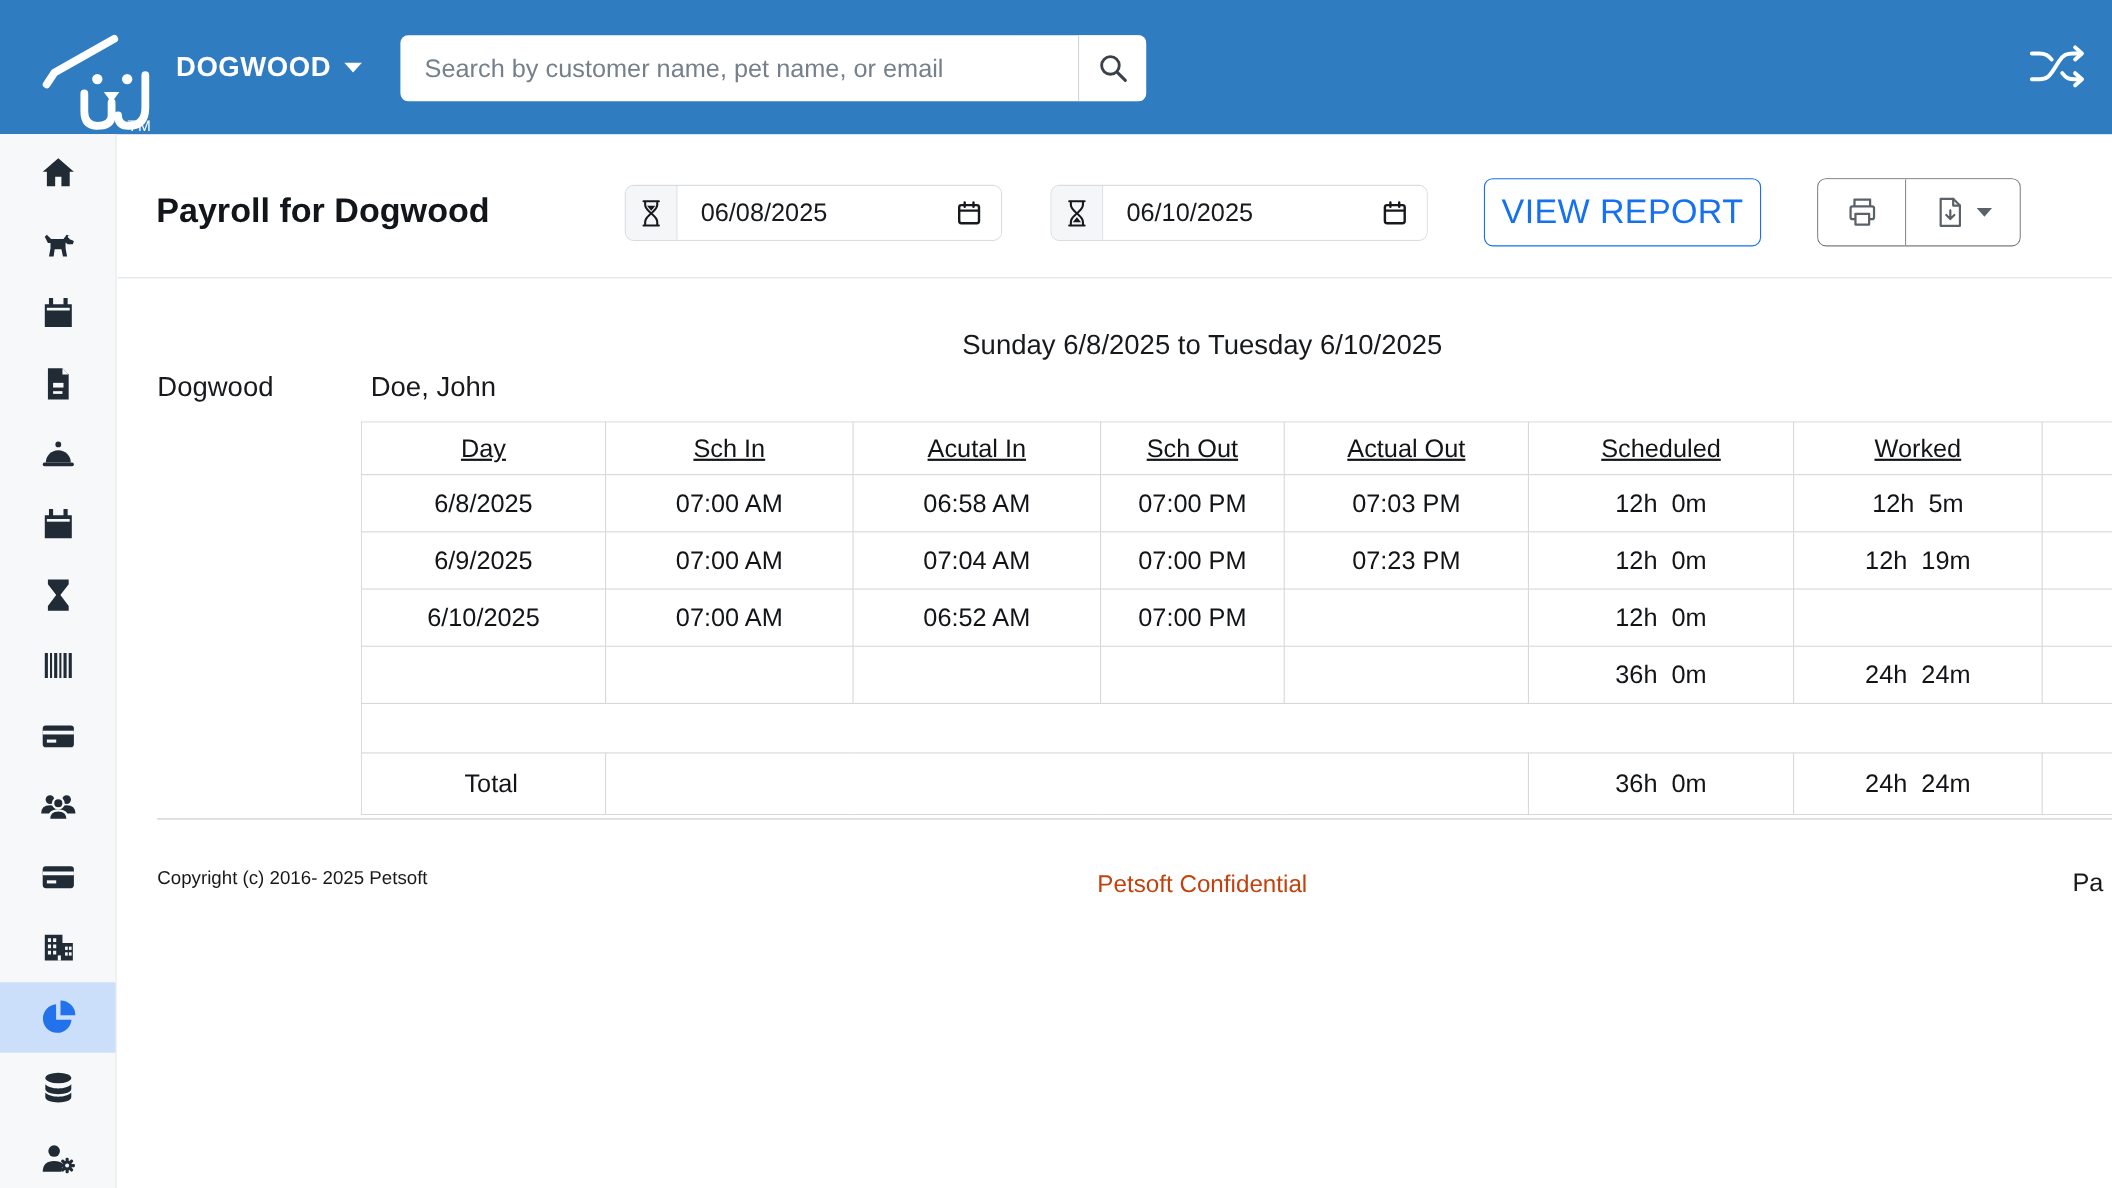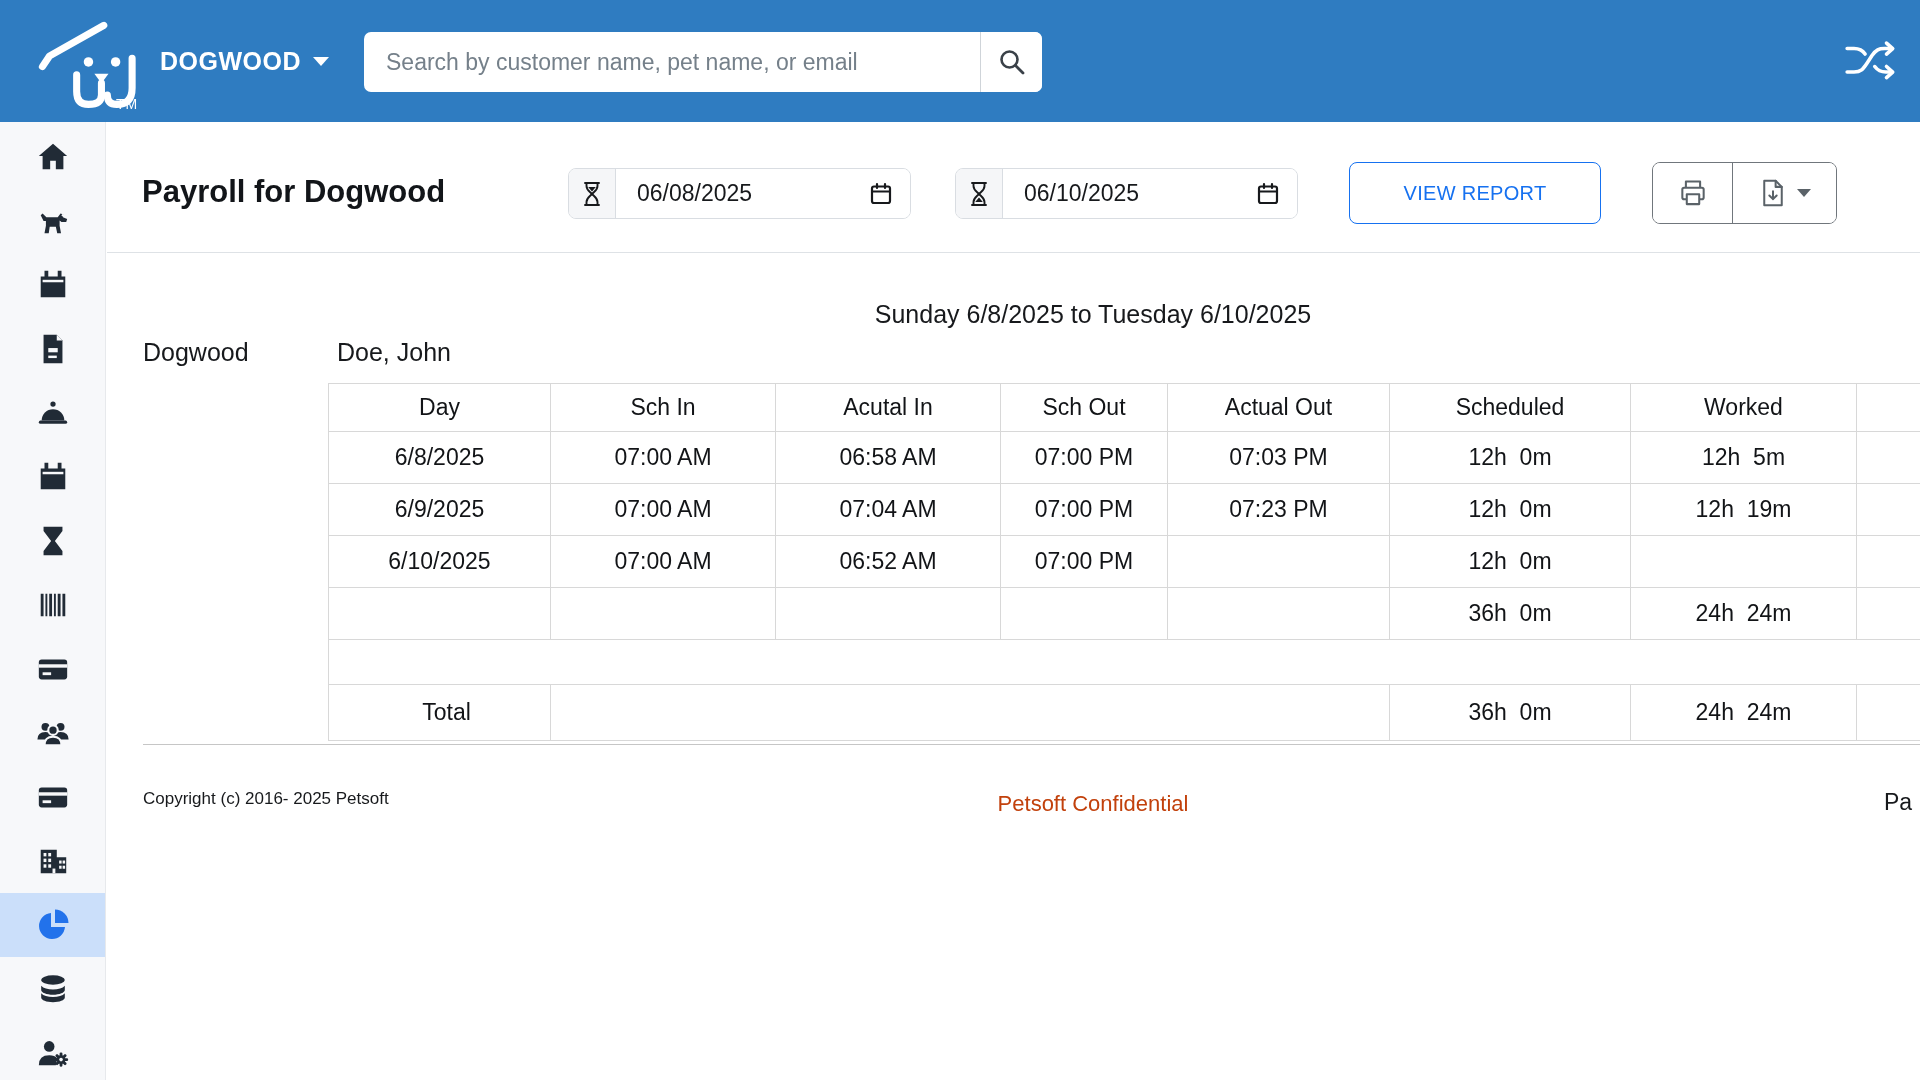--- a/index.html
+++ b/index.html
@@ -2,21 +2,21 @@
 <html><head>
 <meta charset="utf-8">
 <style>
   * { margin:0; padding:0; box-sizing:border-box; }
   html,body { width:1920px; height:1080px; overflow:hidden; background:#fff; }
   body { font-family:"Liberation Sans", sans-serif; color:#17191C; }
   .screen { position:relative; width:1920px; height:1080px; overflow:hidden; background:#fff; }
 
   
   .topbar { position:absolute; left:0; top:0; width:1920px; height:122px; background:#2F7CC1; }
-  .logo { position:absolute; left:33px; top:14px; width:118px; height:110px; cursor:pointer; }
+  .logo { position:absolute; left:33px; top:24px; width:118px; height:110px; cursor:pointer; }
   .logo .tm { position:absolute; left:83px; top:82px; color:#fff; font-size:14px; letter-spacing:1px; }
   .location-dd { position:absolute; left:160px; top:0; height:122px; display:flex; align-items:center; gap:12px; cursor:pointer; }
   .location-dd .lbl { color:#fff; font-size:25px; font-weight:600; letter-spacing:.5px; }
   .caret-down { width:0; height:0; border-left:8px solid transparent; border-right:8px solid transparent; border-top:9px solid #fff; }
   .searchbar { position:absolute; left:364px; top:32px; width:678px; height:60px; background:#fff; border-radius:7px; display:flex; overflow:hidden; }
   .search-input { flex:1; border:none; outline:none; font-size:23px; padding:0 18px 0 22px; color:#4d7c0f; font-family:"Liberation Sans",sans-serif; background:transparent; }
   .search-input::placeholder { color:#75808A; opacity:1; }
   .search-btn { width:62px; background:#fff; border:none; border-left:1px solid #CFD4D9; display:flex; align-items:center; justify-content:center; cursor:pointer; }
   .shuffle-btn { position:absolute; left:1840px; top:36px; width:64px; height:50px; background:transparent; border:none; display:flex; align-items:center; justify-content:center; cursor:pointer; }
 
@@ -27,35 +27,35 @@
   .side-item svg { display:block; }
 
   
   .page-title { position:absolute; left:142px; top:174px; font-size:31px; font-weight:700; color:#121519; }
   .date-group { position:absolute; top:168px; height:51px; display:flex; border:1px solid #D9DDE2; border-radius:8px; overflow:hidden; background:#fff; }
   .dg-start { left:568px; width:343px; }
   .dg-end { left:955px; width:343px; }
   .date-addon { width:47px; background:#F5F6F8; border-right:1px solid #D9DDE2; display:flex; align-items:center; justify-content:center; color:#17191C; }
   .date-input { flex:1; border:none; outline:none; font-size:23px; padding-left:21px; color:#17191C; background:#fff; font-family:"Liberation Sans",sans-serif; min-width:0; }
   .cal-btn { width:58px; border:none; background:#fff; display:flex; align-items:center; justify-content:center; cursor:pointer; color:#17191C; }
-  .btn-view { position:absolute; left:1349px; top:162px; width:252px; height:62px; background:#fff; border:1px solid #1671F0; border-radius:8px; color:#1671F0; font-size:20px; letter-spacing:.3px; display:flex; align-items:center; justify-content:center; cursor:pointer; font-family:"Liberation Sans",sans-serif; }
+  .btn-view { position:absolute; left:1349px; top:162px; width:252px; height:62px; background:#fff; border:1px solid #1671F0; border-radius:8px; color:#1671F0; font-size:31px; letter-spacing:.3px; display:flex; align-items:center; justify-content:center; cursor:pointer; font-family:"Liberation Sans",sans-serif; }
   .btn-group { position:absolute; left:1652px; top:162px; width:185px; height:62px; display:flex; border:1px solid #70767C; border-radius:8px; background:#fff; overflow:hidden; }
   .btn-print { width:80px; border:none; border-right:1px solid #70767C; background:#fff; display:flex; align-items:center; justify-content:center; cursor:pointer; color:#5A6268; }
   .btn-download { flex:1; border:none; background:#fff; display:flex; align-items:center; justify-content:center; gap:10px; cursor:pointer; color:#5A6268; }
   .caret-down.gray { border-top-color:#5A6268; border-left-width:7px; border-right-width:7px; border-top-width:8px; }
   .toolbar-divider { position:absolute; left:107px; top:252px; width:1813px; height:1px; background:#DEE2E6; }
 
   
   .range-heading { position:absolute; left:266px; top:300px; width:1654px; text-align:center; font-size:25px; color:#17191C; }
   .group-label { position:absolute; left:143px; top:338px; font-size:25px; color:#17191C; }
   .employee-name { position:absolute; left:337px; top:338px; font-size:25px; color:#17191C; }
   .table-wrap { position:absolute; left:328px; top:383px; width:1592px; overflow:hidden; }
   table.payroll { border-collapse:collapse; table-layout:fixed; width:1728px; font-size:23px; color:#121417; }
   table.payroll th, table.payroll td { border:1px solid #D8D8D8; text-align:center; font-weight:400; white-space:pre; overflow:hidden; }
-  table.payroll th { height:48px; }
+  table.payroll th { height:48px;text-decoration:underline; }
   table.payroll td { height:52px; }
   tr.total-row td { height:56px; }
   tr.spacer-row td { height:45px; }
   td.total-label { text-align:left; padding-left:14px; }
   .group-separator { position:absolute; left:143px; top:744px; width:1777px; height:1px; background:#C6C6C6; }
 
   
   .footer-copyright { position:absolute; left:143px; top:789px; font-size:17px; color:#17191C; }
   .footer-confidential { position:absolute; left:266px; top:791px; width:1654px; text-align:center; font-size:22px; color:#c2410c; cursor:pointer; }
   .footer-page { position:absolute; left:1884px; top:789px; font-size:23px; color:#17191C; white-space:nowrap; }

